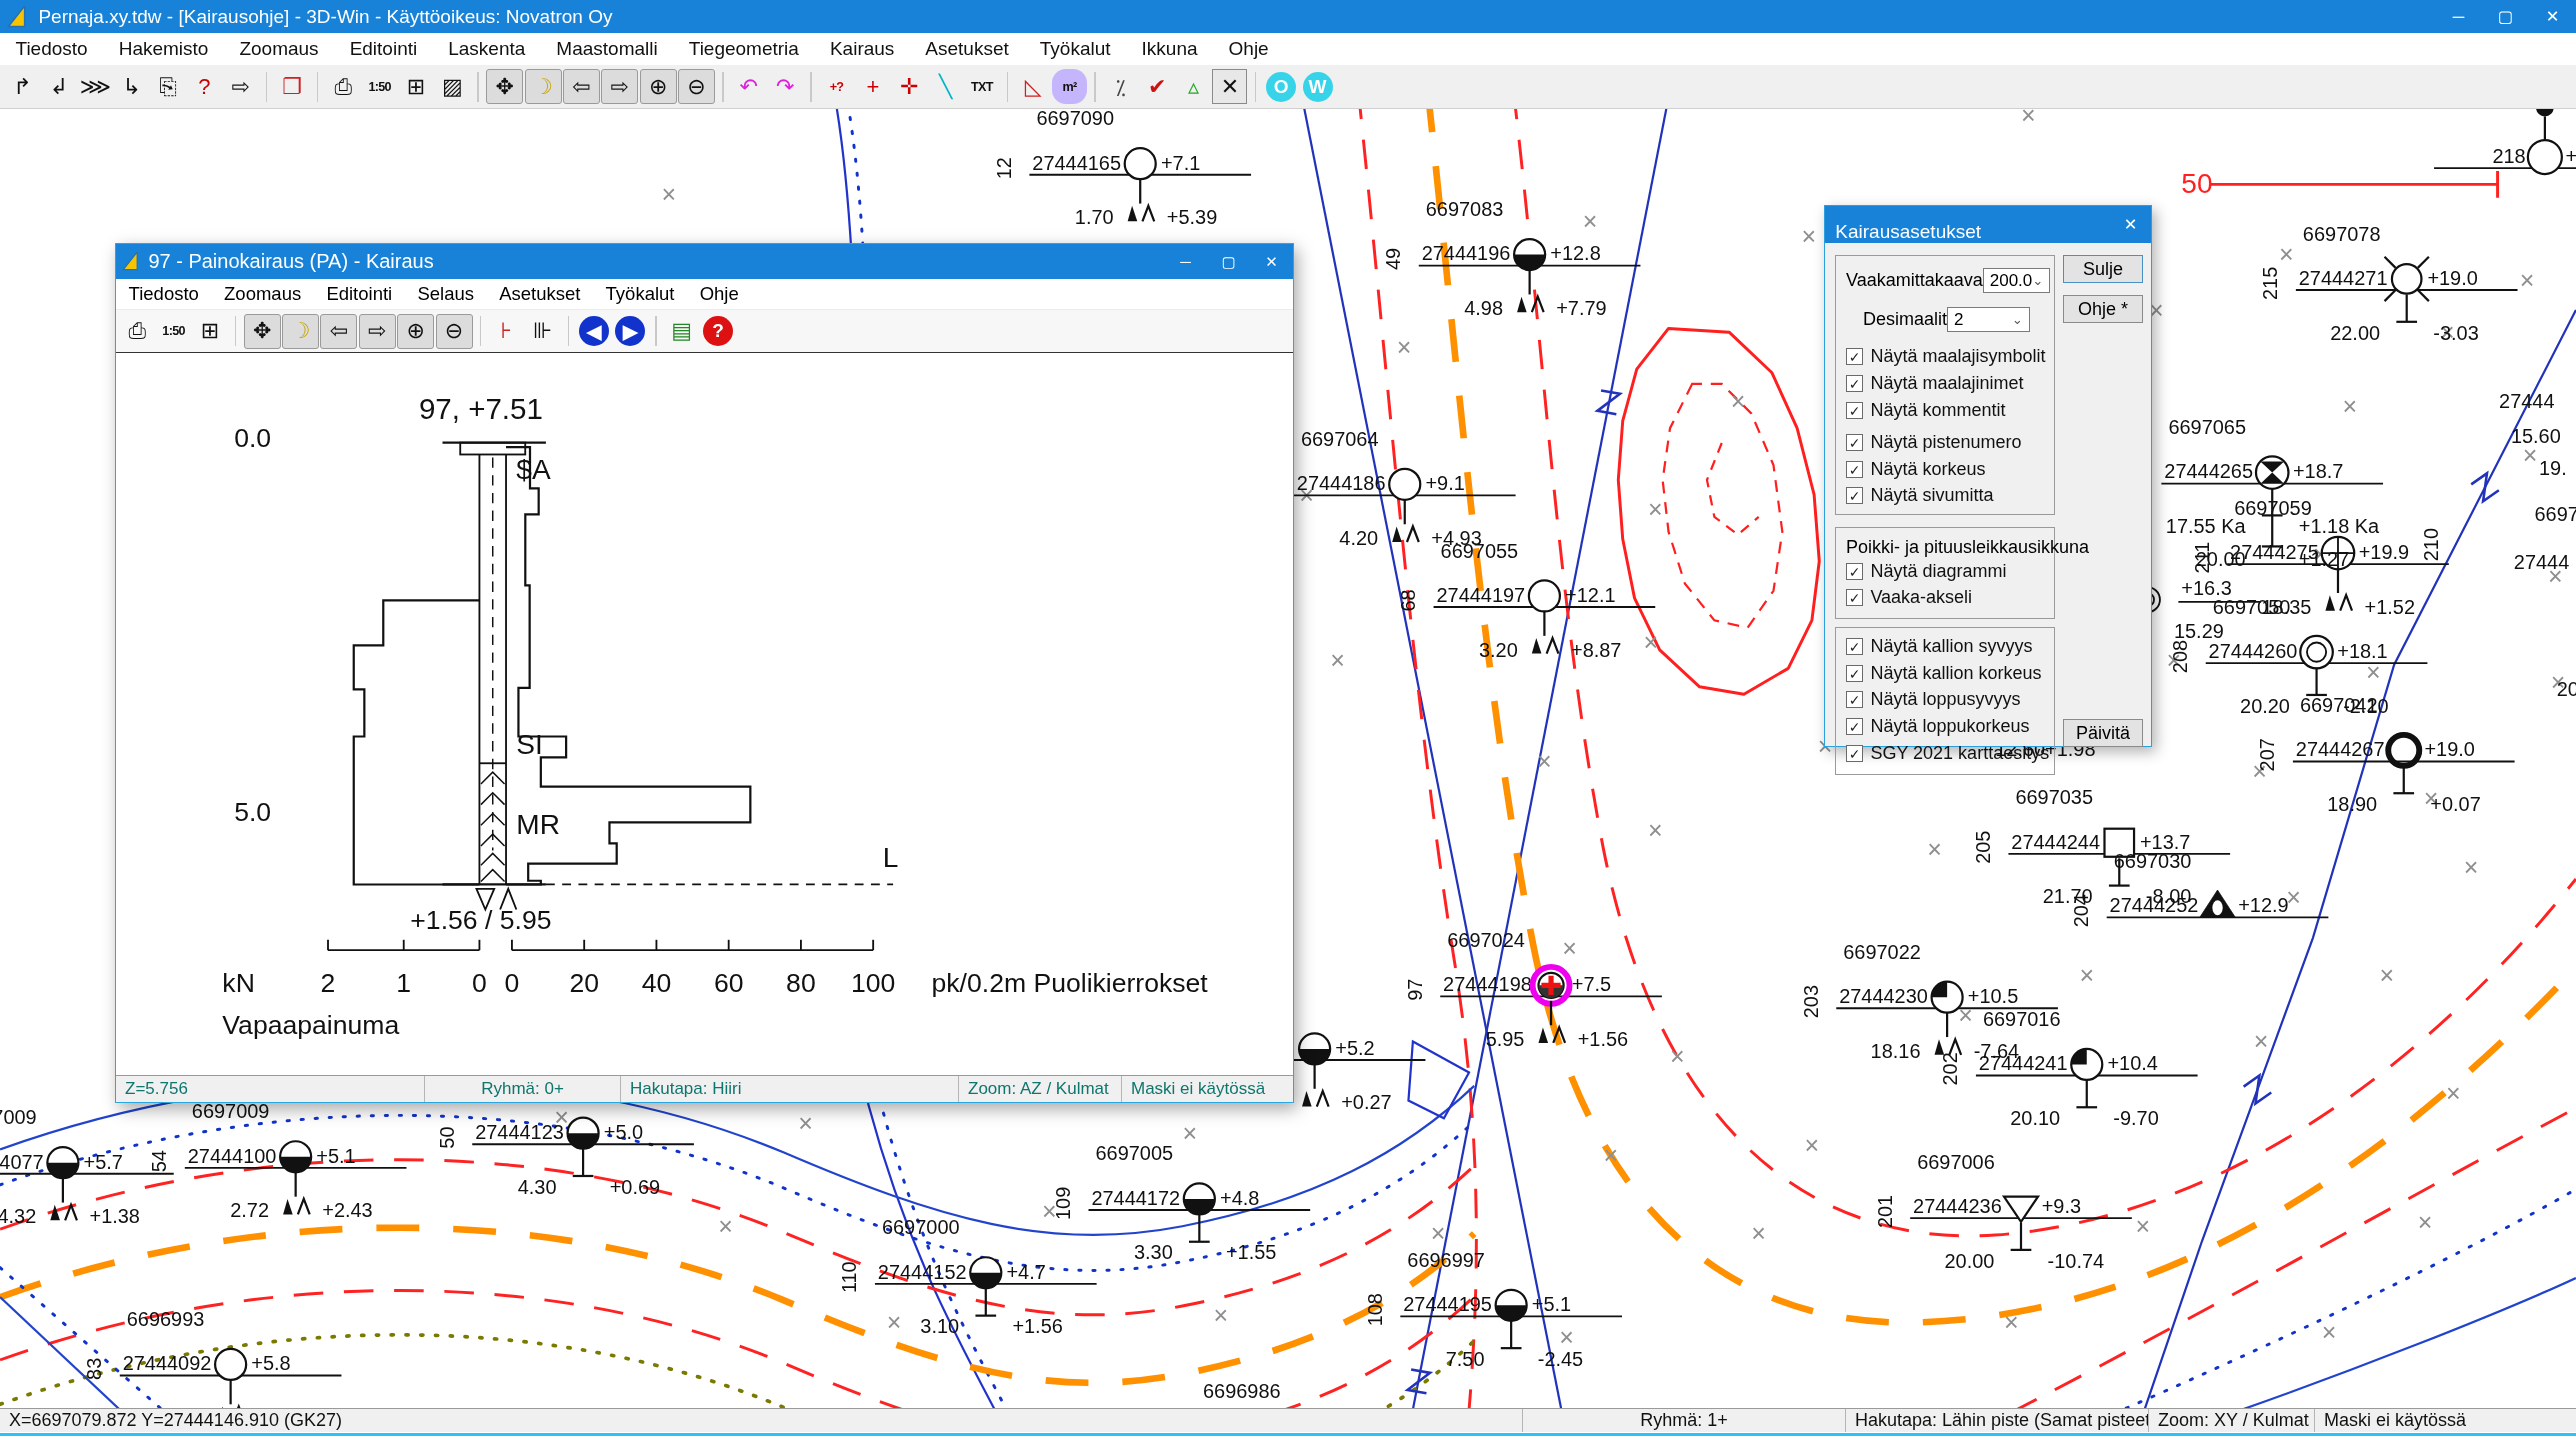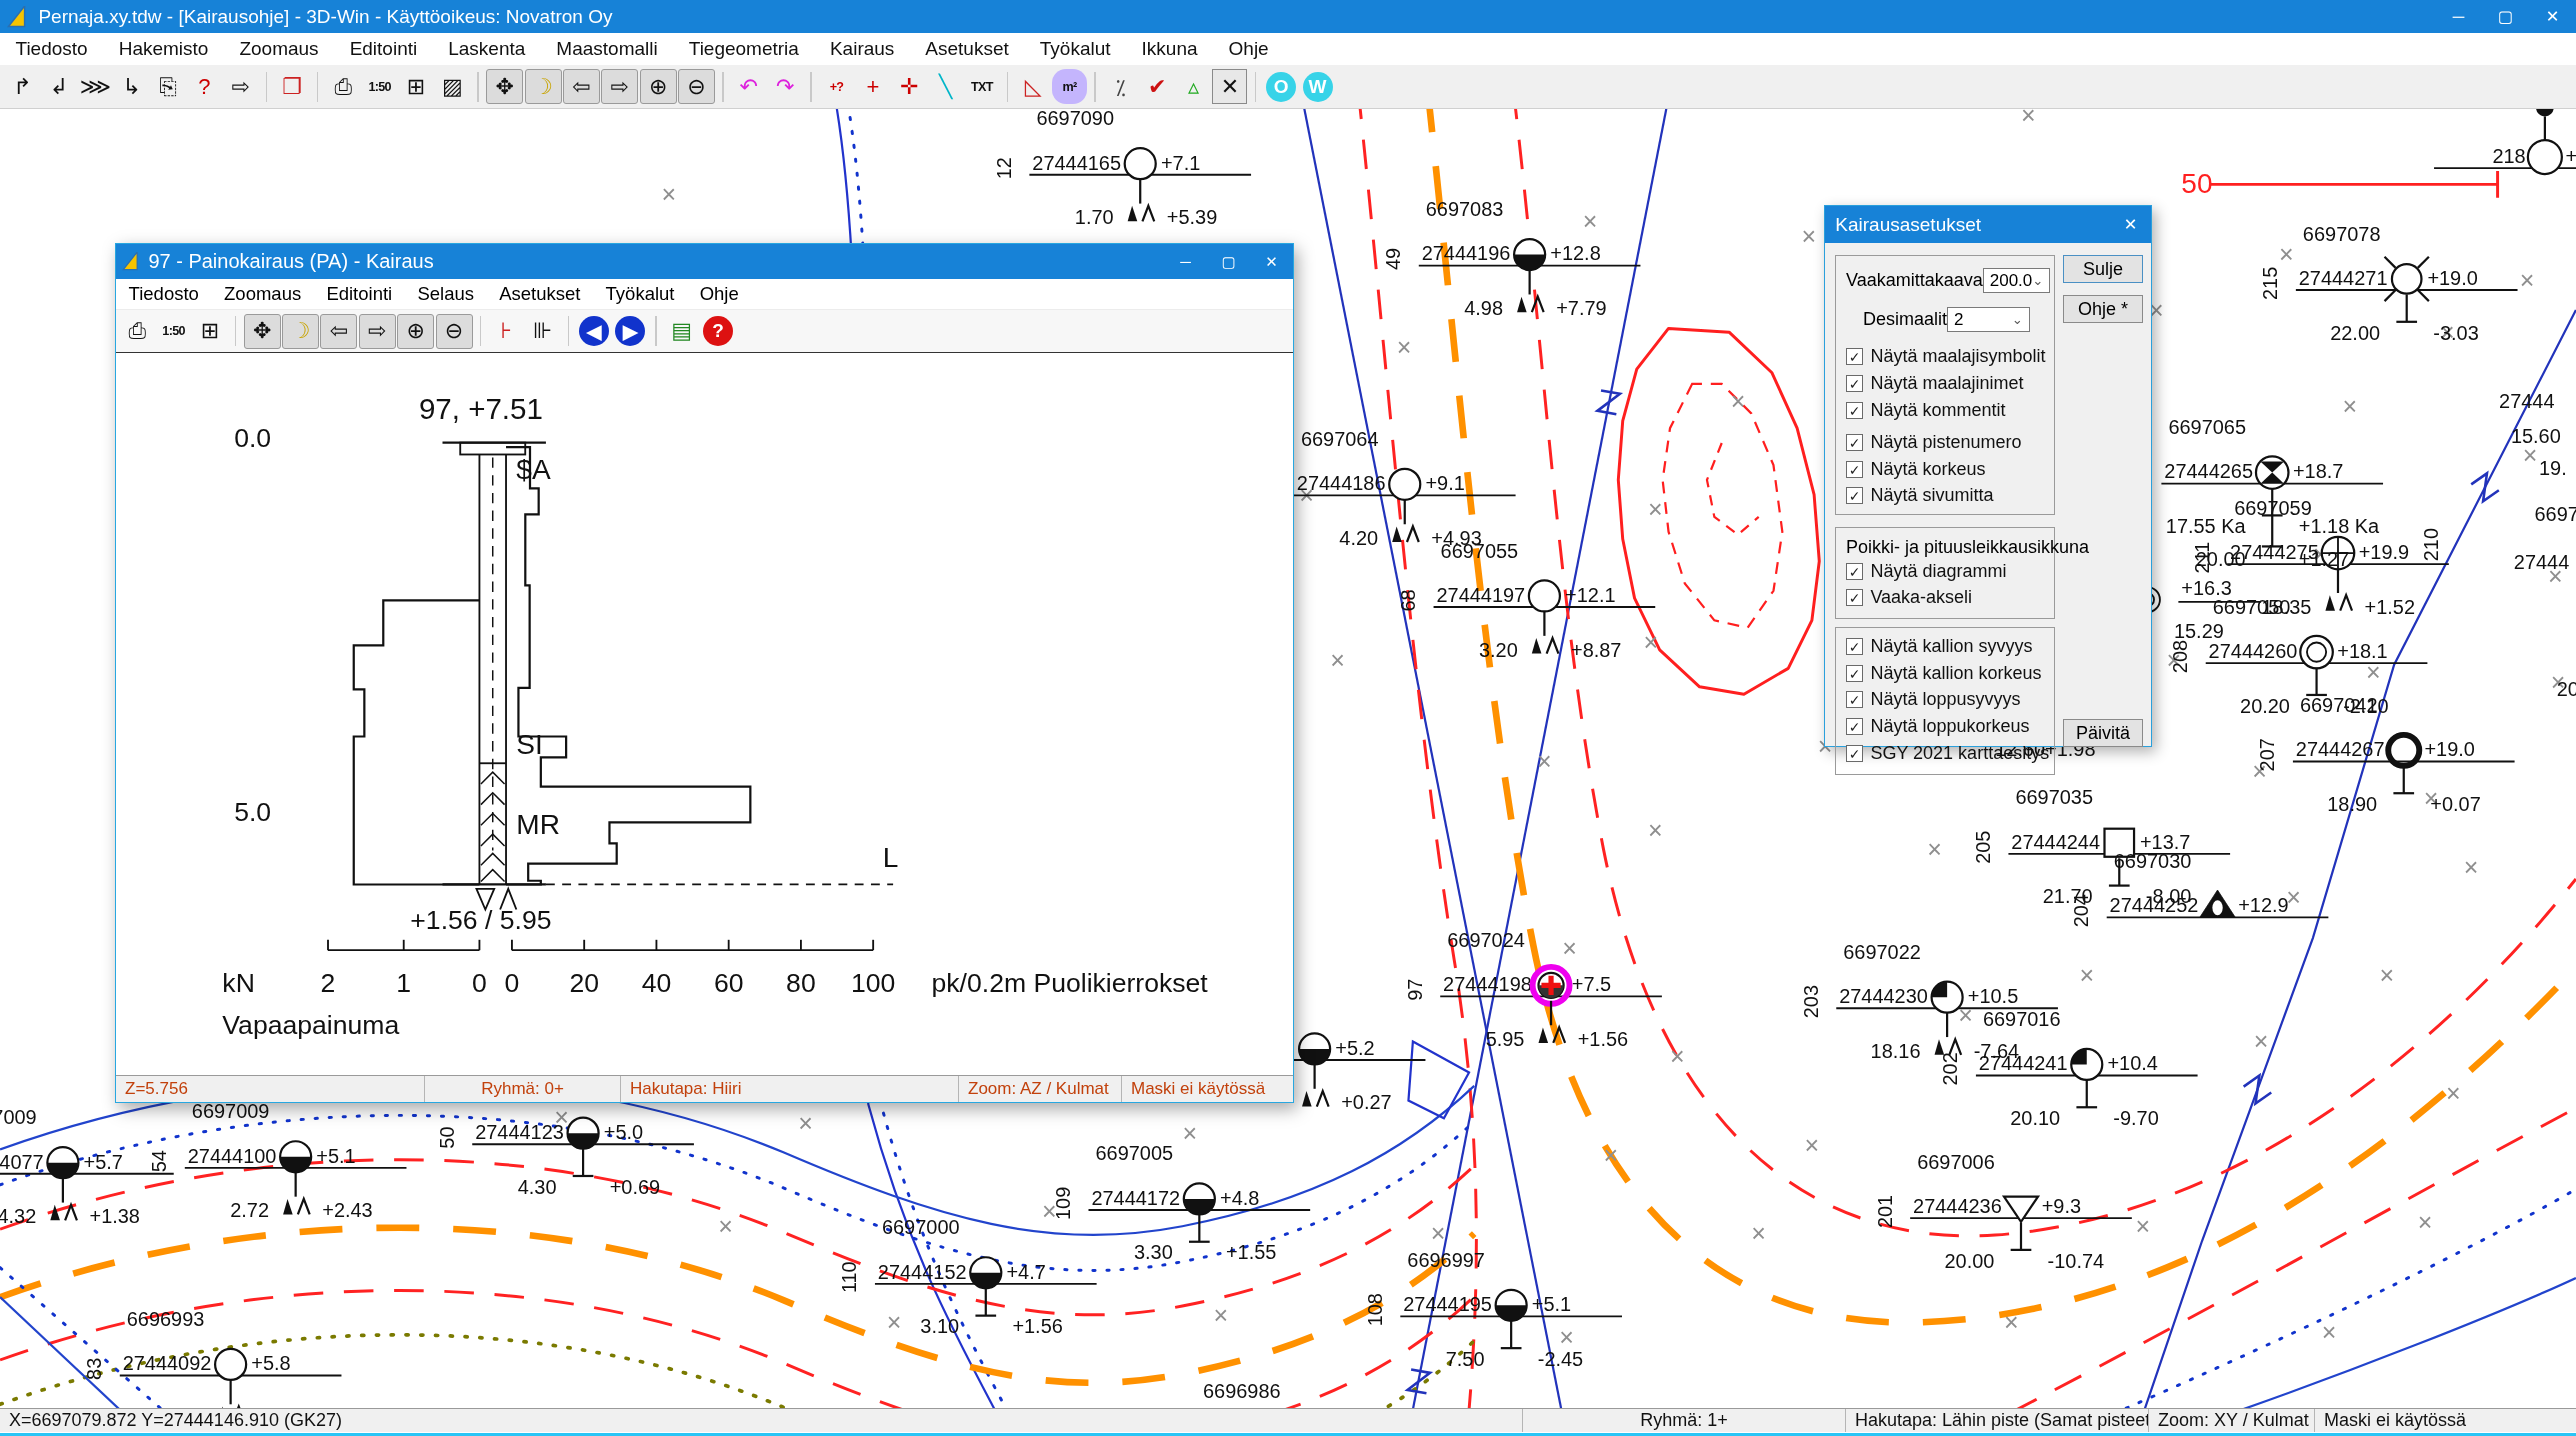--- a/index.html
+++ b/index.html
@@ -35,28 +35,28 @@
   #childwin { left:115px; top:243px; width:1179px; height:860px; background:#fff;
     border:1.5px solid #28a7e0; box-shadow:4.4px 6px 16.3px rgba(0,0,0,.35); }
   #childwin .ctitle { height:35px; background:#1782d7; color:#fff; display:flex; align-items:center; font-size:20px; }
   #childwin .ctitle .logo { margin:0 7.4px 0 6px; }
   #childwin .cbtns { margin-left:auto; display:flex; }
   #childwin .cwinbtn { width:43px; height:35px; display:flex; align-items:center; justify-content:center; font-size:15px; color:#fff; }
   #childwin .cmenu { height:31px; background:#fff; display:flex; align-items:center; font-size:18.5px; border-bottom:0.7px solid #ececec; }
   #childwin .cmenu .mi { padding:0 12.6px; }
   #childwin .ctools { height:43px; background:#f7f7f7; border-bottom:1.5px solid #333; display:flex; align-items:center; padding-left:3px; }
   #childwin .cstatus { position:absolute; left:0; bottom:0; width:100%; height:27px; background:#f0f0f0;
-    border-top:0.7px solid #9a9a9a; display:flex; font-size:17px; color:#c2410c; }
+    border-top:0.7px solid #9a9a9a; display:flex; font-size:17px; color:#0f766e; }
   .seg { border-right:0.7px solid #b5b5b5; display:flex; align-items:center; padding:0 9px; overflow:hidden; white-space:nowrap; }
   .seg.center { justify-content:center; }
 
   
   #dialog { left:1824px; top:205px; width:328px; height:542px; background:#f0f0f0;
     border:0.7px solid #2aa0dc; box-shadow:3.7px 5.2px 13.3px rgba(0,0,0,.3); font-size:18px; }
-  #dialog .dtitle { height:37px; background:#1782d7; color:#fff; display:flex; align-items:center;
+  #dialog .dtitle { height:37px; background:#1782d7; color:#fff; display:flex; align-items:flex-end;
     padding-left:10.3px; font-size:19px; }
   #dialog .dclose { margin-left:auto; width:41px; height:37px; display:flex; align-items:center; justify-content:center; font-size:16.3px; color:#fff; }
   #dialog .body { position:relative; height:504px; }
   .group { position:absolute; border:0.7px solid #9a9a9a; }
   .row { position:absolute; display:flex; align-items:center; }
   .combo { width:83px; height:25px; background:#fff; border:0.7px solid #7a7a7a; display:flex;
     align-items:center; padding:0 6px; font-size:17px; justify-content:space-between; }
   .combo .car { color:#555; font-size:13.3px; }
   .chk { position:absolute; display:flex; align-items:center; font-size:18px; color:#111; }
   .chk .box { width:17px; height:17px; background:#fff; border:0.7px solid #6a6a6a; margin-right:7.4px;

